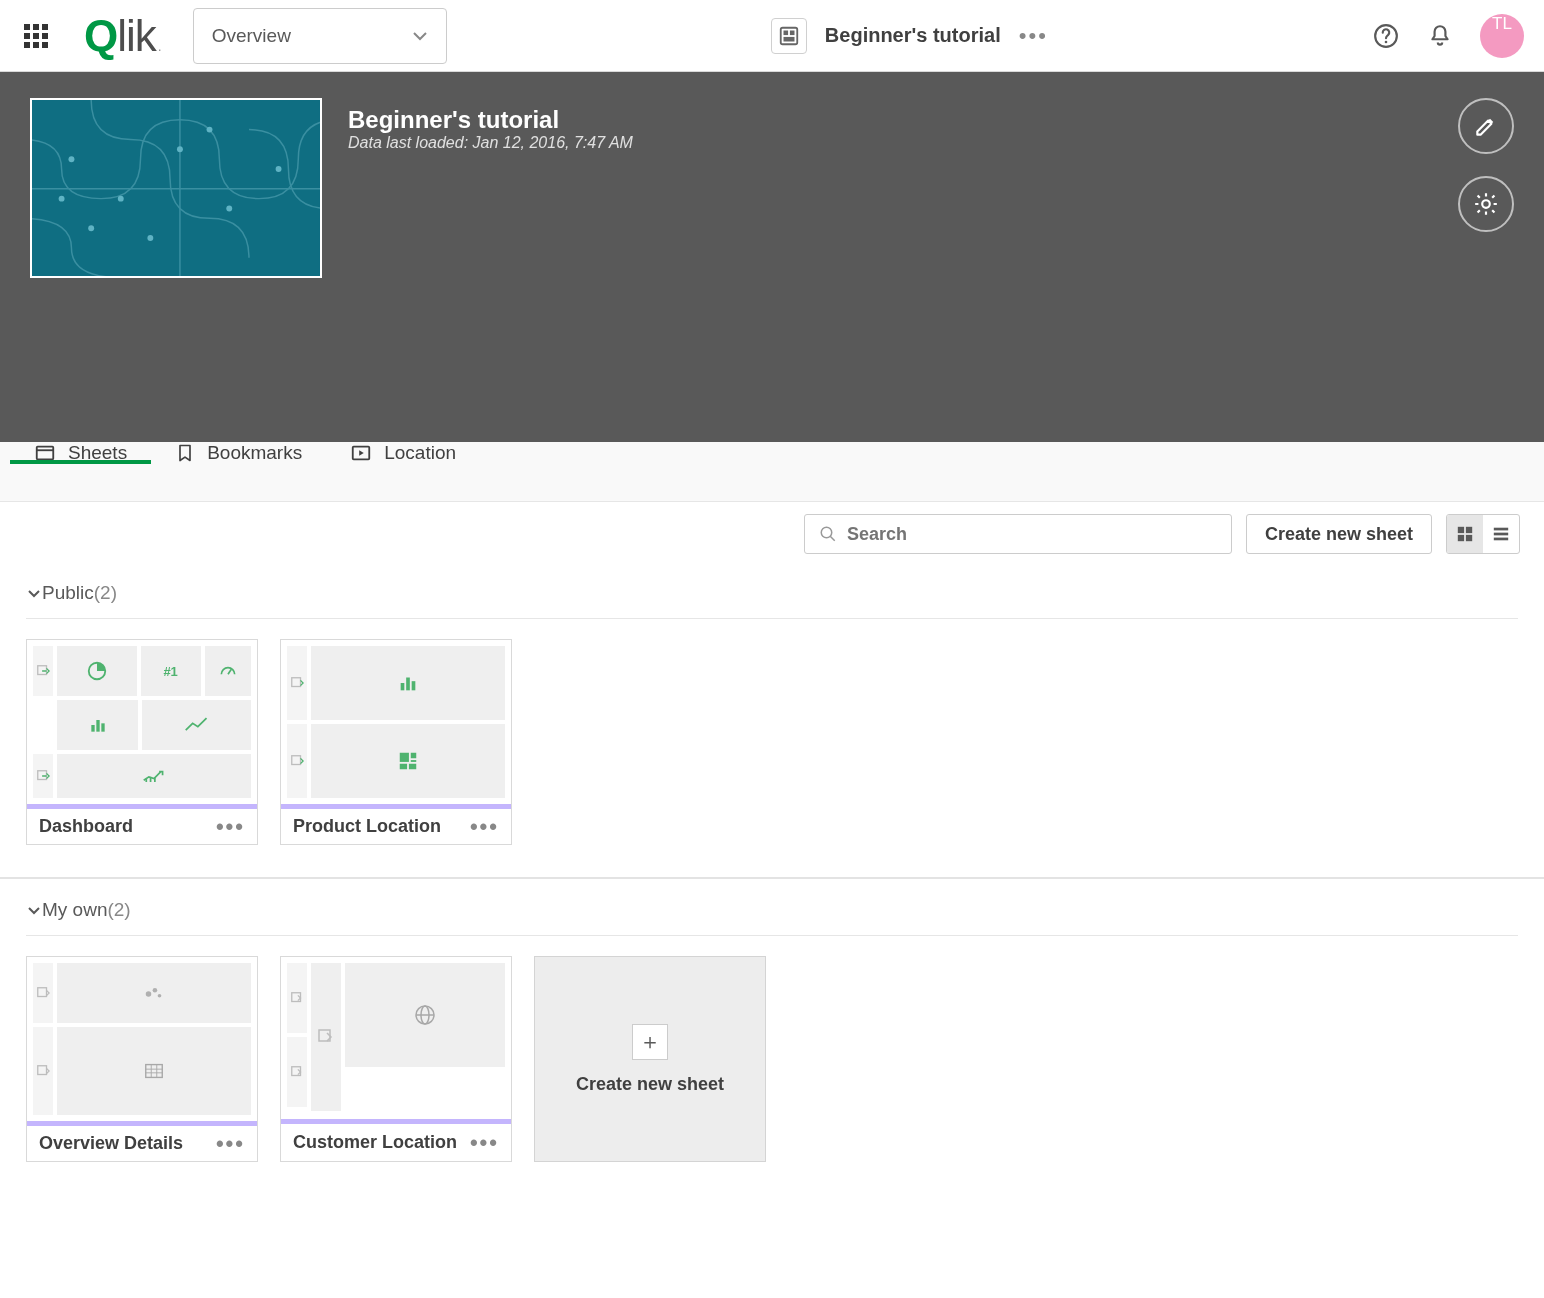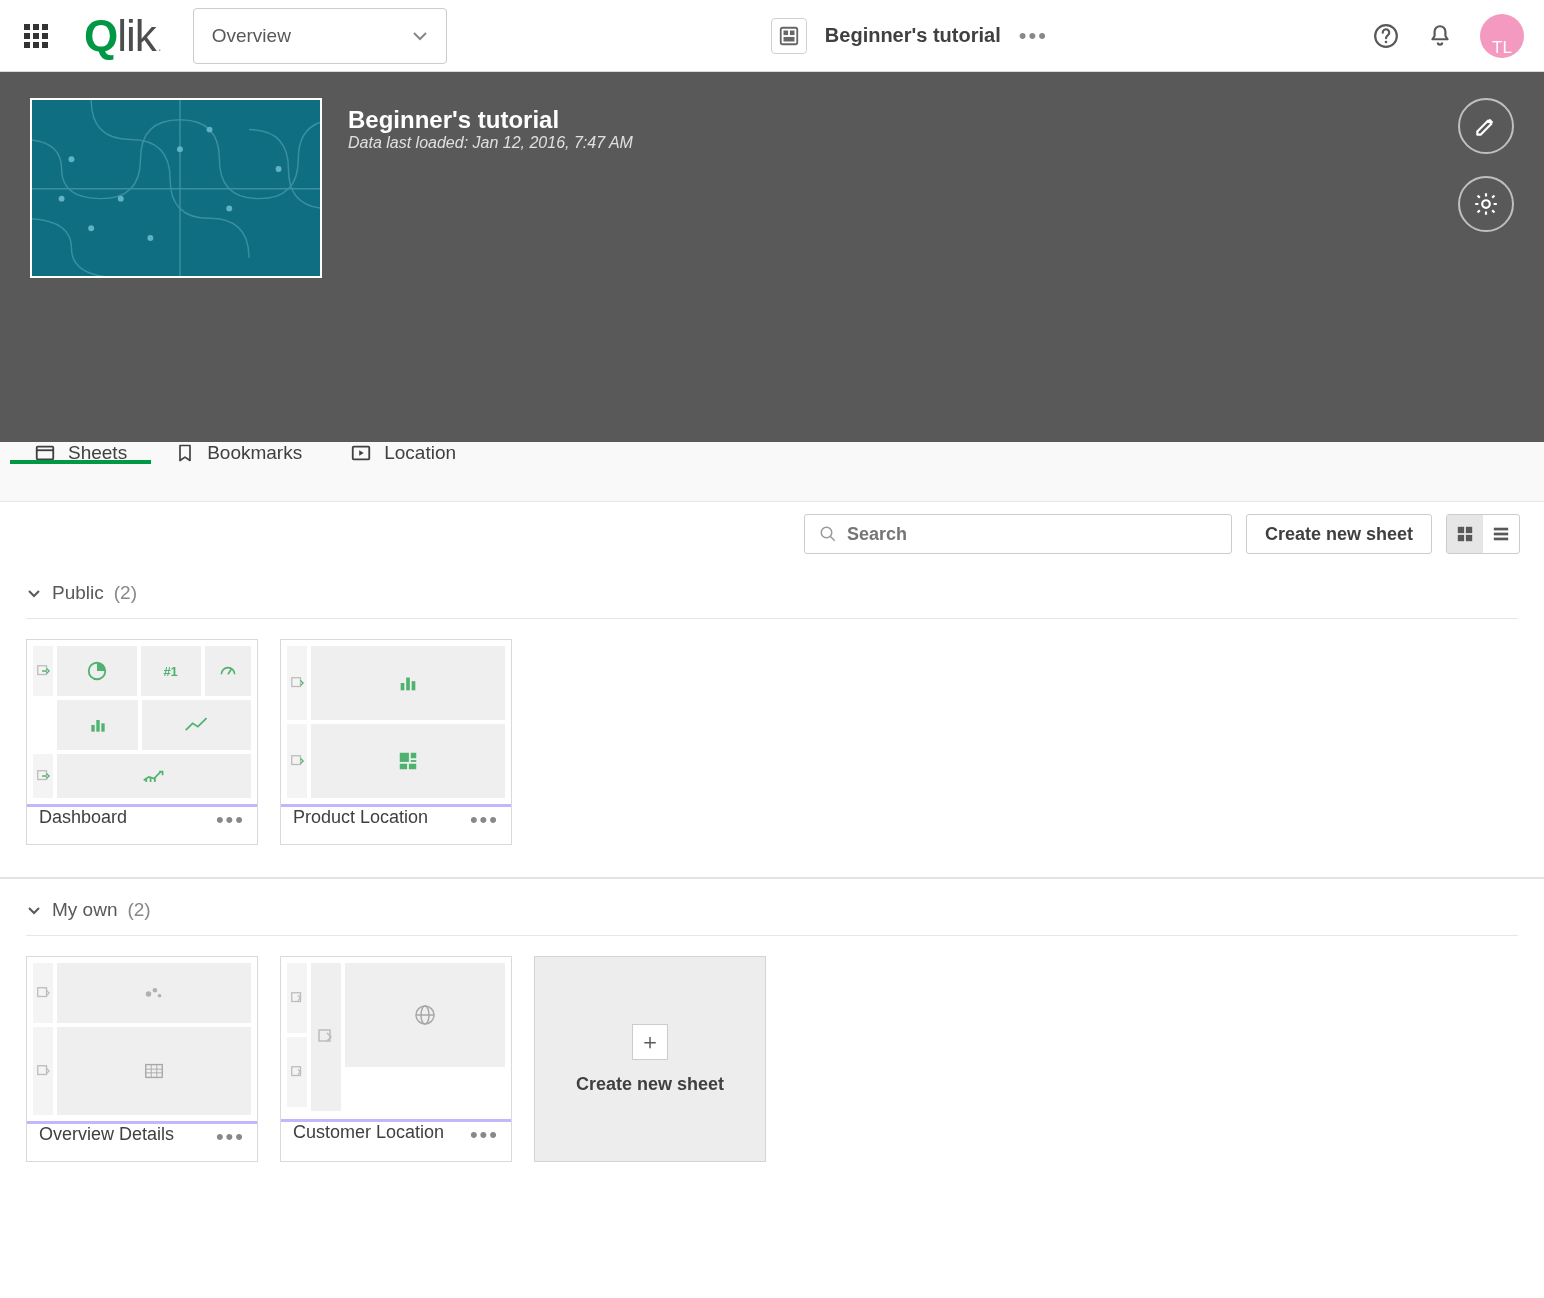--- a/index.html
+++ b/index.html
@@ -11,21 +11,21 @@
 .apps-icon > span { background: #333; width: 6px; height: 6px; }
 .logo { margin-left: 36px; display: flex; align-items: baseline; font-size: 44px; font-weight: 400; color: #4d4d4d; letter-spacing: -1px; }
 .logo .q { color: #009845; font-weight: 700; }
 .overview-select { margin-left: 32px; height: 56px; width: 254px; border: 1px solid #ccc; border-radius: 4px; display: flex; align-items: center; padding: 0 18px; justify-content: space-between; cursor: pointer; color: #595959; font-size: 19px; }
 .top-center { flex: 1; display: flex; align-items: center; justify-content: center; gap: 18px; }
 .sheet-icon-btn { width: 36px; height: 36px; border: 1px solid #d0d0d0; border-radius: 4px; display:flex; align-items:center; justify-content:center; background:#fff; }
 .app-name { font-size: 20px; font-weight: 600; color: #404040; }
 .more-dots { color: #888; font-size: 22px; letter-spacing: 2px; cursor:pointer; }
 .top-right { display: flex; align-items: center; gap: 26px; }
 .icon-btn { width: 28px; height: 28px; color: #595959; cursor:pointer; display:flex; align-items:center; justify-content:center; }
-.avatar { width: 44px; height: 44px; border-radius: 50%; background: #f49ac1; color: #fff; display: flex; align-items: flex-end; justify-content: center; font-size: 17px; font-weight: 500; }
+.avatar { width: 44px; height: 44px; border-radius: 50%; background: #f49ac1; color: #fff; display: flex; align-items: flex-start; justify-content: center; font-size: 17px; font-weight: 500; }
 
 
 .hero { background: #595959; padding: 26px 30px 26px 30px; height: 370px; position: relative; }
 .hero-inner { display: flex; gap: 26px; }
 .thumb { width: 292px; height: 180px; border: 2px solid #fff; background: #0f6e82; position: relative; overflow:hidden; }
 .thumb svg { position:absolute; inset:0; }
 .hero-text h1 { color: #fff; font-size: 24px; font-weight: 600; margin-top: 8px; }
 .hero-text p { color: #e0e0e0; font-size: 16px; font-style: italic; }
 .hero-actions { position: absolute; right: 30px; top: 26px; display: flex; flex-direction: column; gap: 22px; }
 .circle-btn { width: 56px; height: 56px; border-radius: 50%; border: 2px solid #bfbfbf; background: #595959; display:flex; align-items:center; justify-content:center; color:#fff; cursor:pointer; }
@@ -39,28 +39,28 @@
 .toolbar { height: 64px; display:flex; align-items:center; justify-content:flex-end; padding: 0 24px; gap: 14px; }
 .search-box { width: 428px; height: 40px; border:1px solid #ccc; border-radius:3px; display:flex; align-items:center; padding:0 14px; gap:10px; color:#999; font-size:18px; }
 .search-box input { border:none; outline:none; flex:1; font-size:18px; color:#666;font-weight:bold; }
 .create-btn { height:40px; padding:0 18px; border:1px solid #ccc; border-radius:3px; background:#fff; font-size:18px; font-weight:600; color:#404040; cursor:pointer;}
 .view-toggle { height:40px; border:1px solid #ccc; border-radius:3px; display:flex; overflow:hidden; }
 .view-toggle > div { width:36px; display:flex; align-items:center; justify-content:center; cursor:pointer; }
 .view-toggle > div.active { background:#e6e6e6; }
 
 
 .section { padding: 16px 26px 8px 26px; }
-.section-head { display:flex; align-items:center; gap:10px; font-size:19px; color:#595959; padding-bottom:14px; border-bottom:1px solid #e6e6e6; cursor:pointer; font-weight:500;}
+.section-head { display:flex; align-items:center; font-size:19px; color:#595959; padding-bottom:14px; border-bottom:1px solid #e6e6e6; cursor:pointer; font-weight:500;}
 .cards { display:flex; gap:22px; padding-top:20px; padding-bottom:20px; flex-wrap:wrap; }
 .card { width: 232px; height: 206px; border:1px solid #d9d9d9; background:#fff; display:flex; flex-direction:column; cursor:pointer;}
 .card-preview { flex:1; background:#fff; padding:6px; display:flex; flex-direction:column; gap:4px; }
 .tile-row { display:flex; gap:4px; }
 .tile { background:#efefef; display:flex; align-items:center; justify-content:center; color:#4fb36f; }
 .tile.handle { width:20px; background:#f4f4f4; color:#c0c0c0; }
-.card-footer { height:42px; border-top:3px solid #c4b5fd; display:flex; justify-content:space-between; padding:0 12px; font-size:18px; color:#404040;}
+.card-footer { height:42px; border-top:5px solid #c4b5fd; display:flex; align-items:center; justify-content:space-between; padding:0 12px; font-size:18px; color:#404040;font-weight:bold;}
 .card-more { color:#888; font-size:22px; letter-spacing:2px; cursor:pointer;}
 
 .new-card { background:#ededed; border:1px solid #d4d4d4; align-items:center; justify-content:center; gap:14px; }
 .new-card .plus-wrap { width:36px; height:36px; border:1px solid #ccc; background:#fff; display:flex; align-items:center; justify-content:center; font-size:22px; color:#595959; }
 .new-card-label { font-size:18px; font-weight:600; color:#404040; }
 
 hr.section-sep { border:none; border-top:2px solid #e3e3e3; margin:4px 0; }
 
 svg { display:block; }
 </style>

